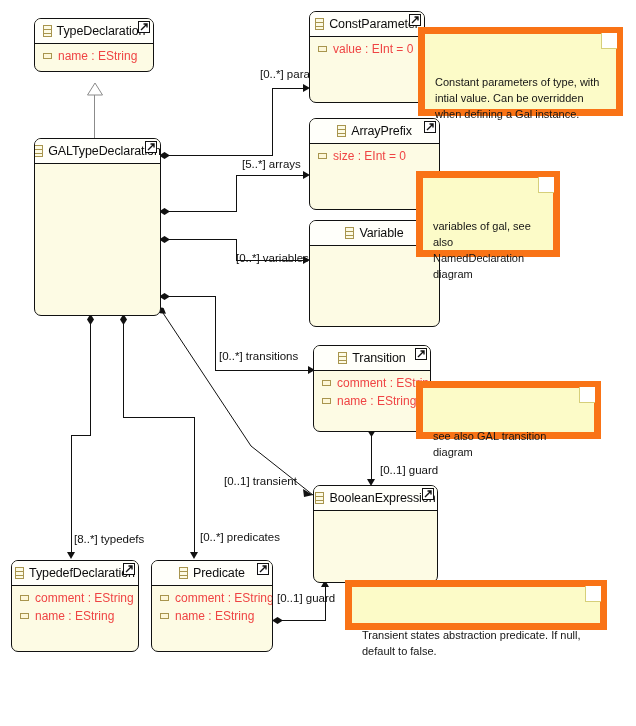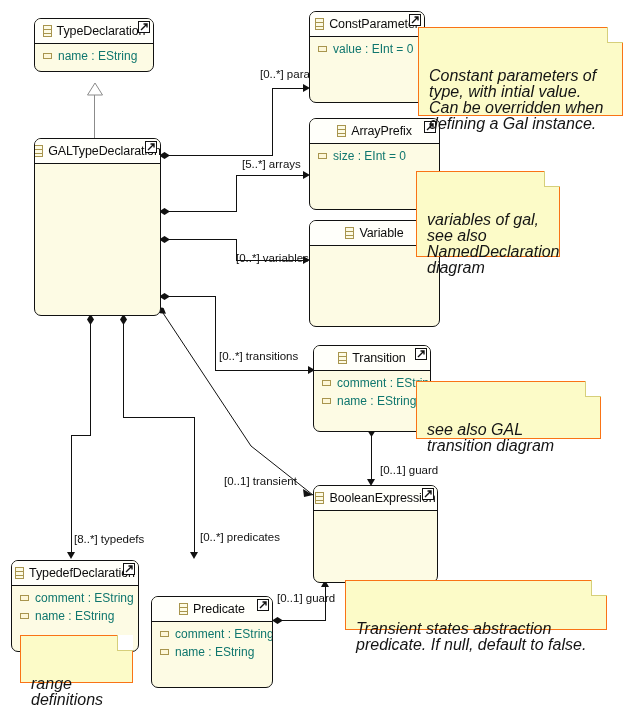--- a/index.html
+++ b/index.html
@@ -44,21 +44,21 @@
   .uml-attrs{
     padding:4px 0 0 0;
     background:#fdfbe4;
   }
   .uml-attr{
     display:flex;
     align-items:center;
     gap:6px;
     padding:0 0 2px 8px;
     font-size:12px;
-    color:#0f766e;
+    color:#ef4444;
     white-space:nowrap;
     line-height:16px;
   }
   
   .icon-class{
     width:9px;height:12px;
     box-sizing:border-box;
     border:1px solid #a8954e;
     background:#fdfbe4;
     position:relative;
@@ -86,27 +86,26 @@
     border:1px solid #111111;
     background:#ffffff;
   }
   .icon-expand svg{display:block;}
 
   
   .uml-note{
     position:absolute;
     box-sizing:border-box;
     background:#fcfbc8;
-    border:1px solid #f97316;
-    font-size:16px;
+    border:7px solid #f97316;
+    font-size:11px;
     color:#141414;
     line-height:16px;
     padding:8px 10px;
     white-space:pre-line;
-    font-style:italic;
   }
   .uml-note .fold{
     position:absolute;
     top:-1px;right:-1px;
     width:15px;height:15px;
     background:#ffffff;
     border-left:1px solid #d6cf7a;
     border-bottom:1px solid #d6cf7a;
   }
 
@@ -359,21 +358,21 @@
         <span class="icon-attr"></span>
         <span>comment : EString</span>
       </div>
       <div class="uml-attr">
         <span class="icon-attr"></span>
         <span>name : EString</span>
       </div>
     </div>
   </div>
 
-  <div class="uml-class" style="left:151px;top:560px;width:122px;height:92px;margin-top:36px;">
+  <div class="uml-class" style="left:151px;top:560px;width:122px;height:92px;">
     <div class="uml-header">
       <span class="icon-class"></span>
       <span class="uml-title">Predicate</span>
       <span class="icon-expand">
         <svg width="10" height="10" viewBox="0 0 10 10">
             <path d="M2 8 L8 2 M4.5 2 L8 2 L8 5.5" stroke="#111" stroke-width="1.4" fill="none"></path>
           </svg>
       </span>
     </div>
     <div class="uml-attrs">
@@ -401,19 +400,15 @@
   <div class="uml-note" style="left:416px;top:171px;width:144px;height:86px;">
     <span class="fold"></span>
     <span>variables of gal, see also NamedDeclaration diagram</span>
   </div>
 
   <div class="uml-note" style="left:345px;top:580px;width:262px;height:50px;">
     <span class="fold"></span>
     <span>Transient states abstraction predicate. If null, default to false.</span>
   </div>
 
-  <div class="uml-note" style="left:20px;top:635px;width:113px;height:48px;">
-    <span class="fold"></span>
-    <span>range definitions</span>
-  </div>
 
 
 </div>
 
 </body></html>

